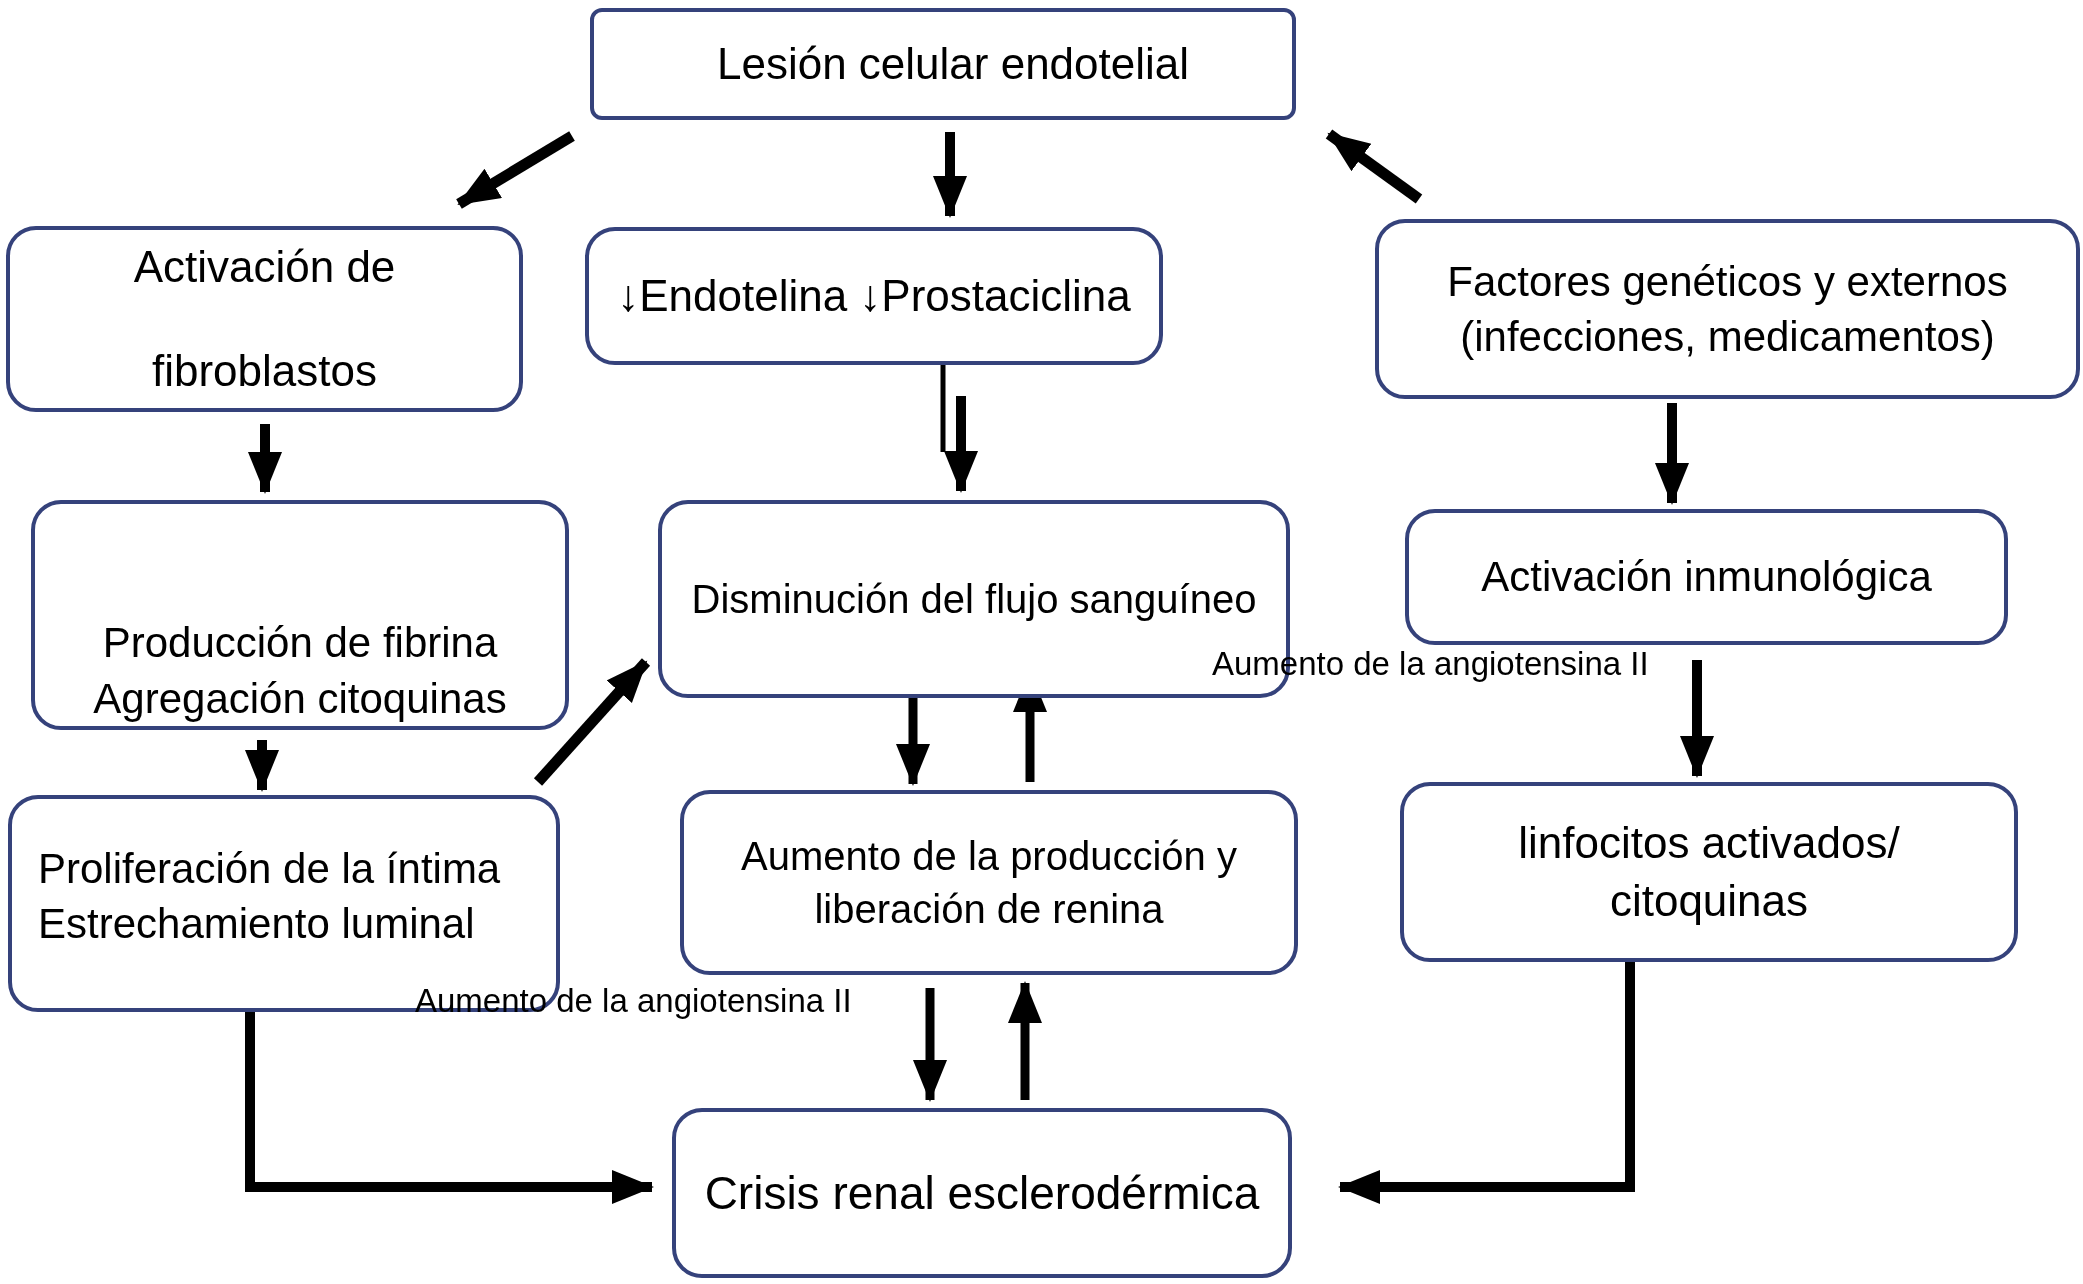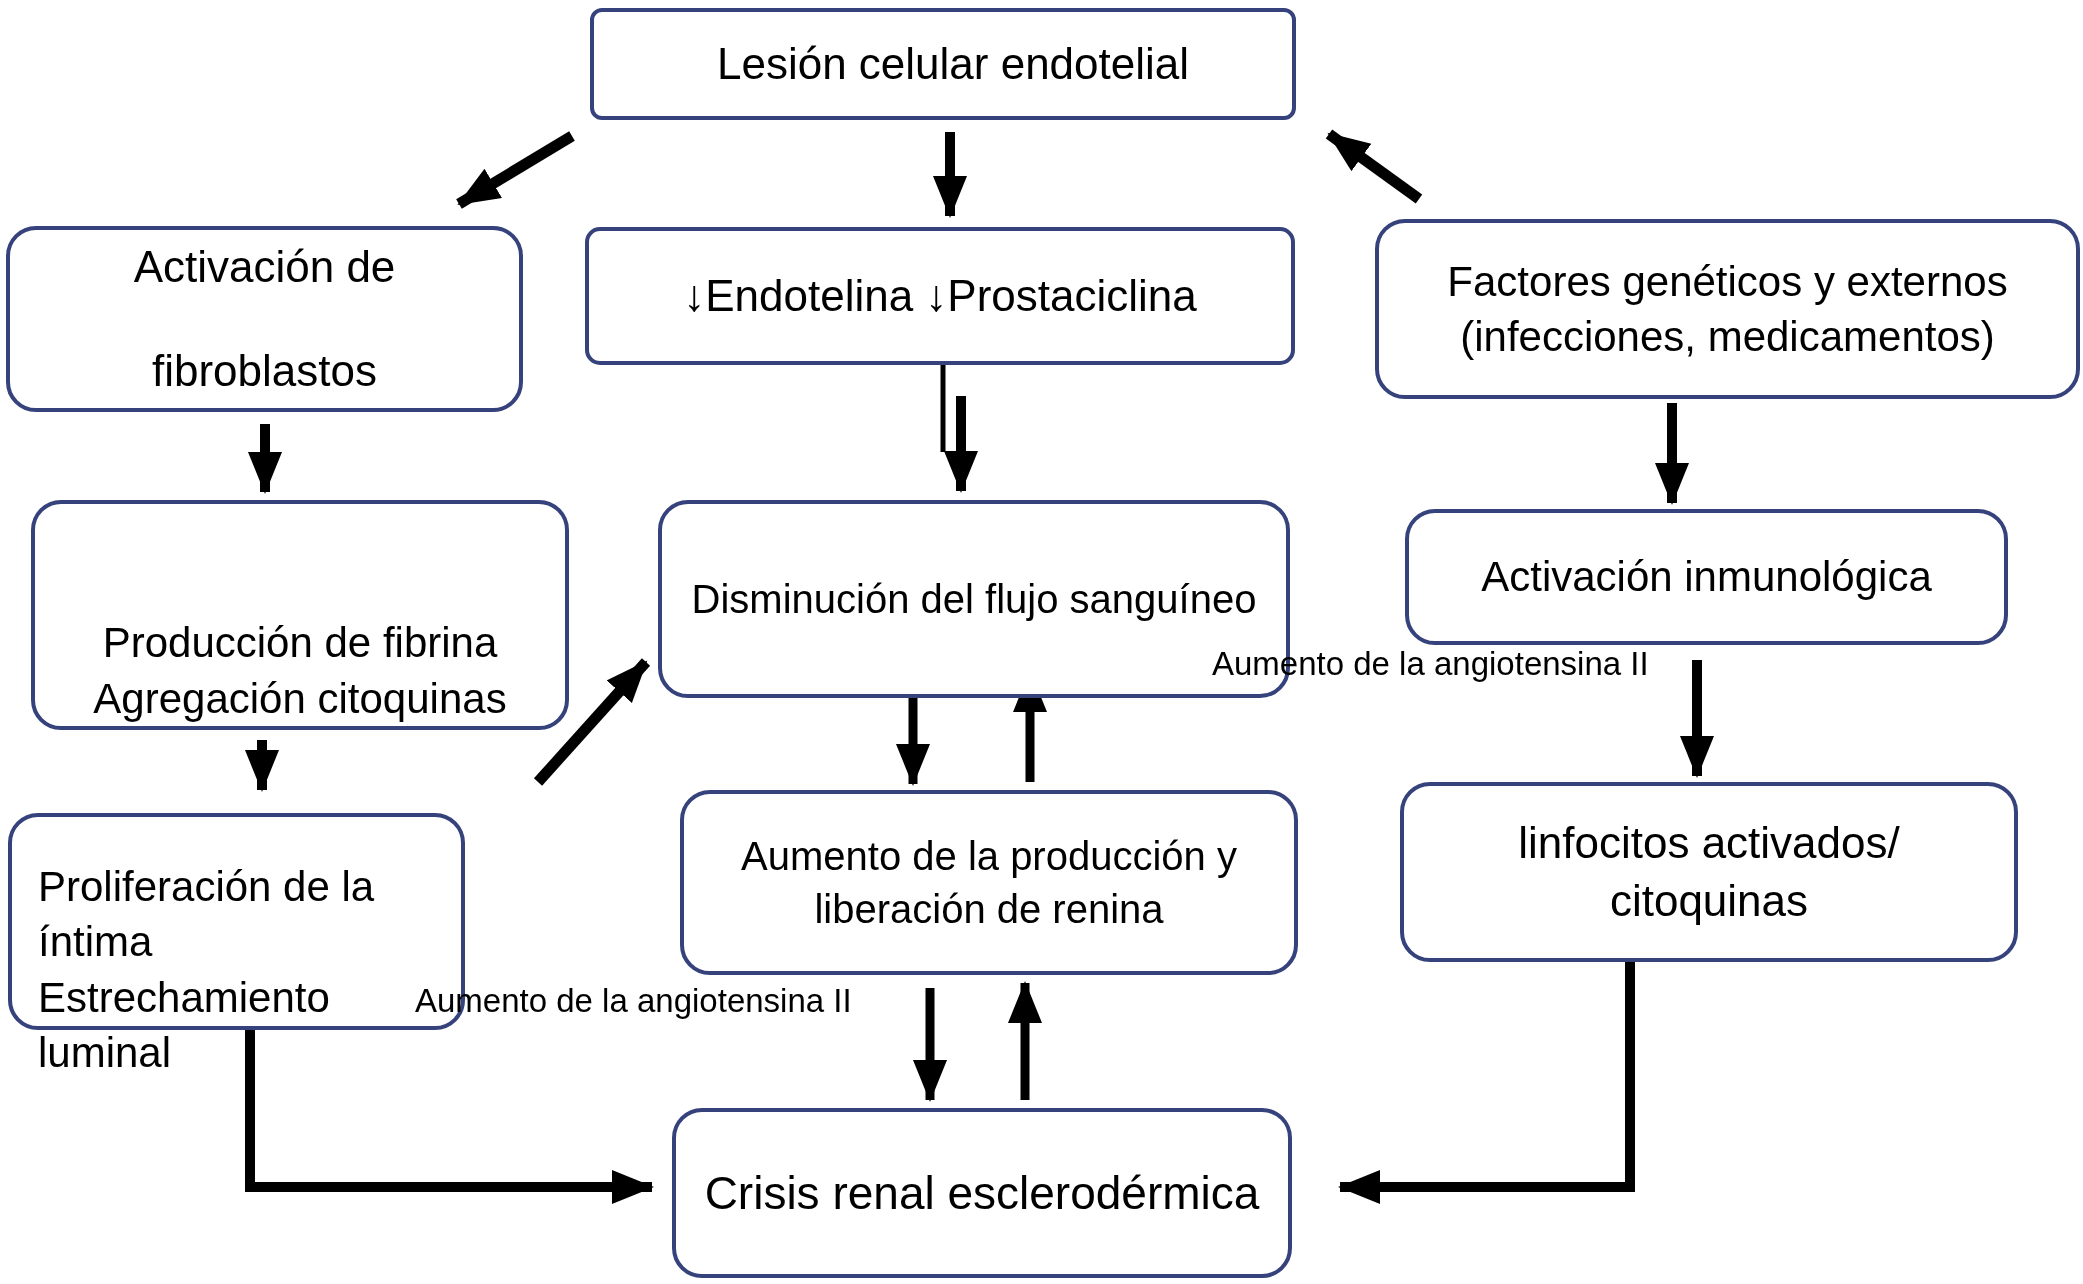--- a/index.html
+++ b/index.html
@@ -23,26 +23,26 @@
     justify-content:center;
     text-align:center;
     line-height:1.32;
   }
   .rounded{border-radius:30px;}
   .square{border-radius:12px;padding-left:20px;}
   .node span{display:block;}
 
   .n-lesion      {left:590px;  top:8px;    width:706px; height:112px; font-size:44px;}
   .n-actfibro    {left:6px;    top:226px;  width:517px; height:186px; font-size:44px;gap:45px;}
-  .n-endo        {left:585px;  top:227px;  width:710px; height:138px; font-size:44px;border-radius:15px;}
+  .n-endo        {left:585px;  top:227px;  width:578px; height:138px; font-size:44px;}
   .n-factores    {left:1375px; top:219px;  width:705px; height:180px; font-size:42px;}
   .n-prodfib     {left:3px;    top:500px;  width:538px; height:230px; font-size:42px; justify-content:flex-end; padding-top:26px;margin-left:28px;}
   .n-dismin      {left:658px;  top:500px;  width:632px; height:198px; font-size:40px;}
   .n-actinmuno   {left:1405px; top:509px;  width:603px; height:136px; font-size:42px;}
-  .n-prolif      {left:8px;    top:795px;  width:457px; height:217px; font-size:42px; align-items:flex-start; justify-content:flex-start; padding:42px 0 0 26px; text-align:left;margin-top:18px;}
+  .n-prolif      {left:8px;    top:795px;  width:552px; height:217px; font-size:42px; align-items:flex-start; justify-content:flex-start; padding:42px 0 0 26px; text-align:left;}
   .n-renina      {left:680px;  top:790px;  width:618px; height:185px; font-size:40px;}
   .n-linfocitos  {left:1400px; top:782px;  width:618px; height:180px; font-size:44px;}
   .n-crisis      {left:672px;  top:1108px; width:620px; height:170px; font-size:46px;}
 
   .free-label{
     position:absolute;
     font-size:33px;
     white-space:nowrap;
     color:#000000;
   }

